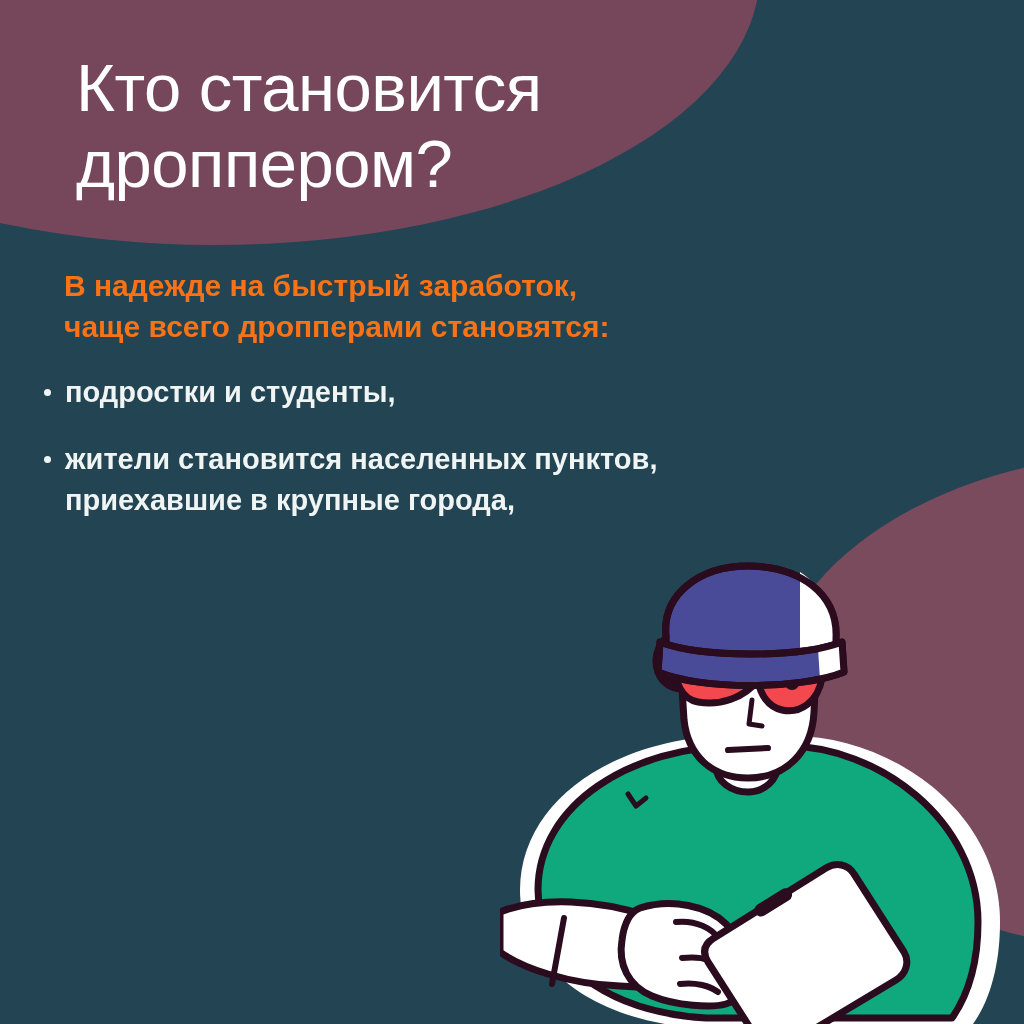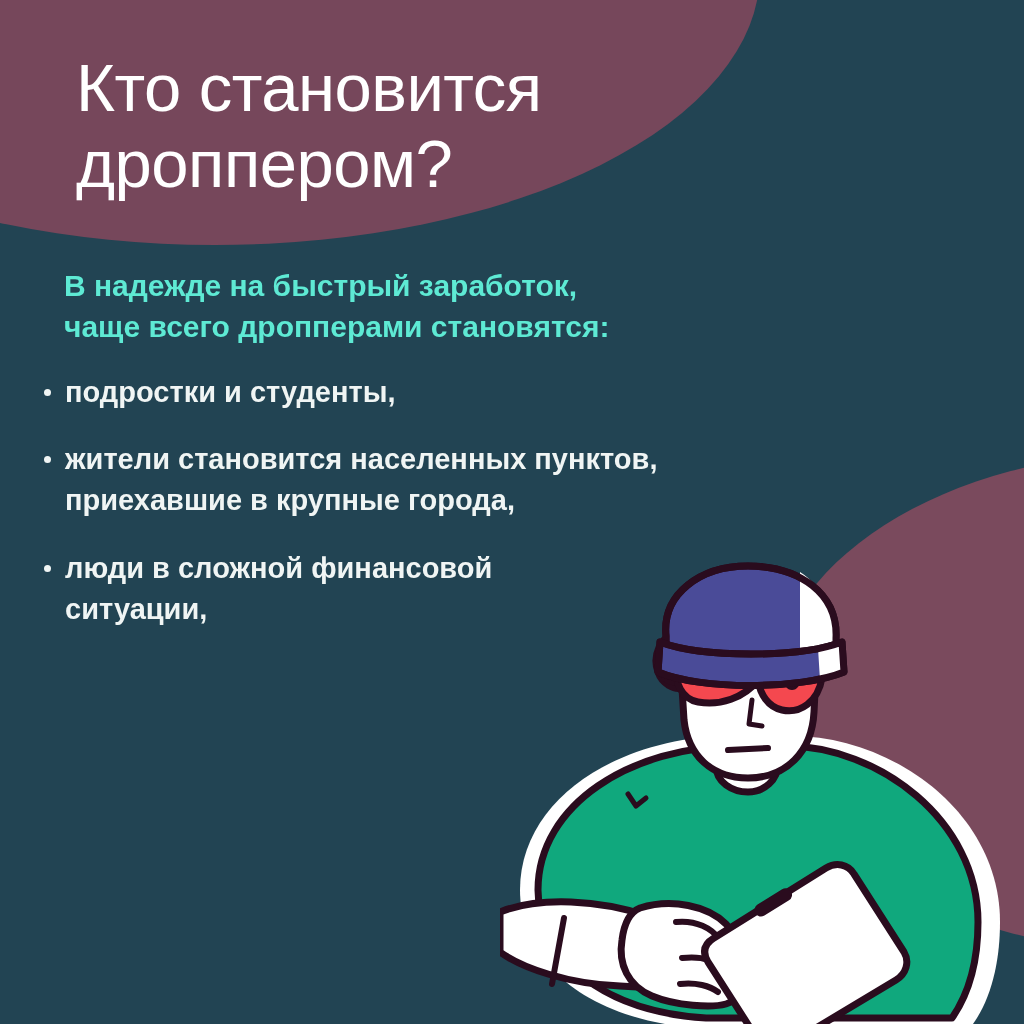--- a/index.html
+++ b/index.html
@@ -56,21 +56,21 @@
 
   #intro {
     position: absolute;
     left: 64px;
     top: 266px;
     width: 700px;
     margin: 0;
     font-size: 30px;
     line-height: 1.36;
     font-weight: 700;
-    color: #5eead4;
+    color: #f97316;
     white-space: pre-line;
   }
 
   #bullets {
     position: absolute;
     left: 42px;
     top: 372px;
     width: 720px;
     margin: 0;
     padding: 0;
@@ -118,22 +118,20 @@
   <h1 id="title">Кто становится
 дроппером?</h1>
 
   <p id="intro">В надежде на быстрый заработок,
 чаще всего дропперами становятся:</p>
 
   <ul id="bullets">
     <li>подростки и студенты,</li>
     <li>жители становится населенных пунктов,
 приехавшие в крупные города,</li>
-    <li>люди в сложной финансовой
-ситуации,</li>
   </ul>
 
   <div id="character">
     <svg viewBox="0 0 524 464" xmlns="http://www.w3.org/2000/svg">
       <g stroke="#2A0C1E" stroke-width="7" stroke-linecap="round" stroke-linejoin="round">
 
         <g>
           <path d="M 232 176
                    C 120 176, 20 238, 20 330
                    C 20 408, 96 462, 200 468

